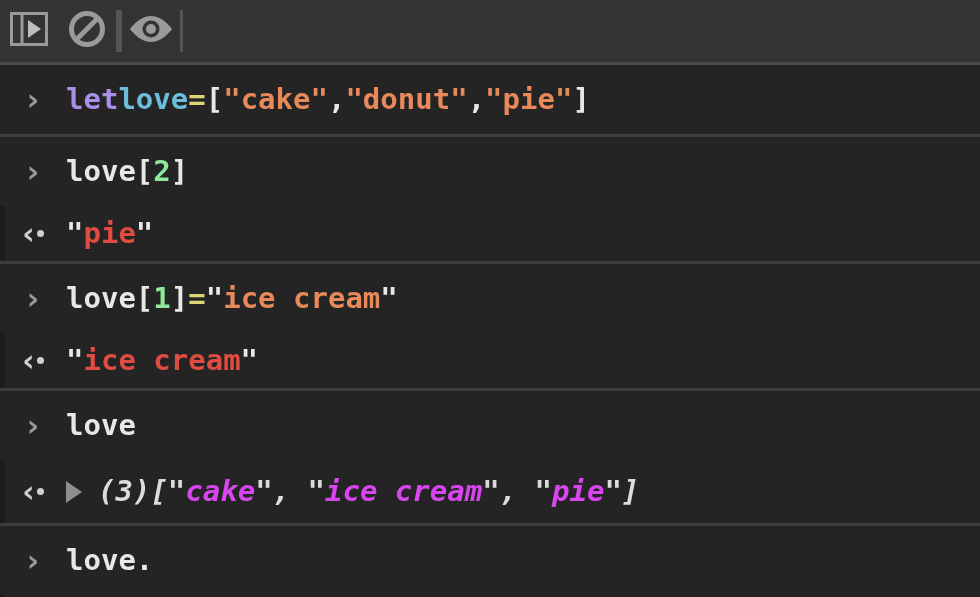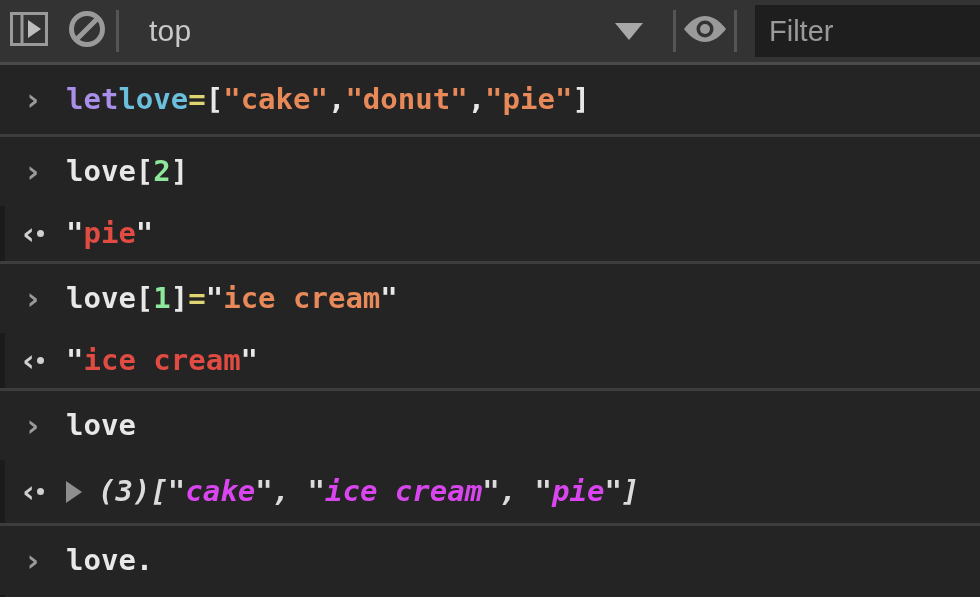--- a/index.html
+++ b/index.html
@@ -188,42 +188,35 @@
     <span>
       <svg width="44" height="44" viewBox="0 0 44 44">
         <circle cx="22" cy="22" r="15.5" fill="none" stroke="#9a9a9a" stroke-width="5"></circle>
         <line x1="11.5" y1="32.5" x2="32.5" y2="11.5" stroke="#9a9a9a" stroke-width="5"></line>
       </svg>
     </span>
   </div>
 
   <div class="tb-divider"></div>
 
-  <div class="ctx-select">
-    <span class="ctx-label">top</span>
-    <span class="ctx-caret"></span>
-  </div>
 
   <div class="tb-divider"></div>
 
   <div class="tb-btn">
     <span>
       <svg width="48" height="34" viewBox="0 0 48 34">
         <path d="M24 4 C36 4 45 17 45 17 C45 17 36 30 24 30 C12 30 3 17 3 17 C3 17 12 4 24 4 Z" fill="#9a9a9a"></path>
         <circle cx="24" cy="17" r="8.5" fill="#333333"></circle>
         <circle cx="24" cy="17" r="5" fill="#9a9a9a"></circle>
       </svg>
     </span>
   </div>
 
   <div class="tb-divider"></div>
 
-  <div class="filter-box">
-    <span class="filter-text">Filter</span>
-  </div>
 </div>
 
 <div class="console">
 
   <div class="group">
     <div class="row input" style="border-bottom:none;height:69px;">
       <span class="gutter">
         <span class="marker-in">›</span>
       </span>
       <span class="content">

